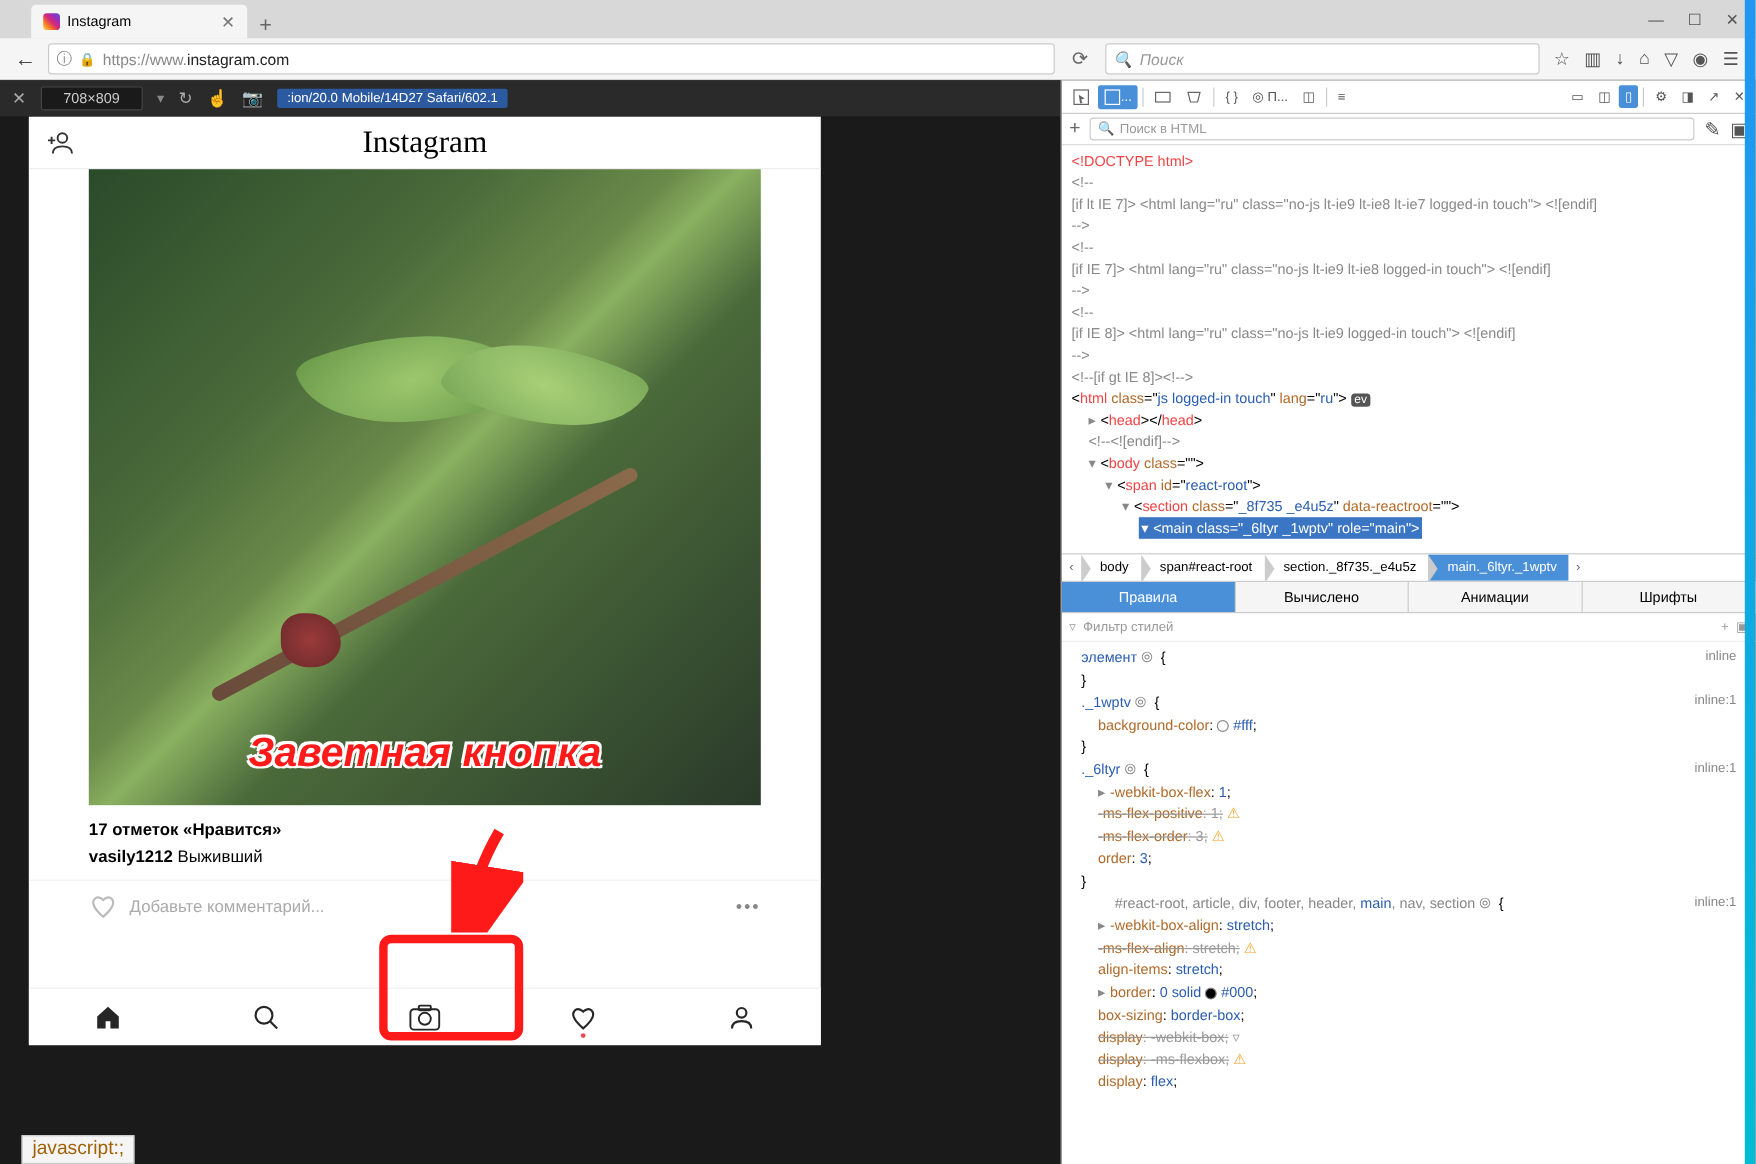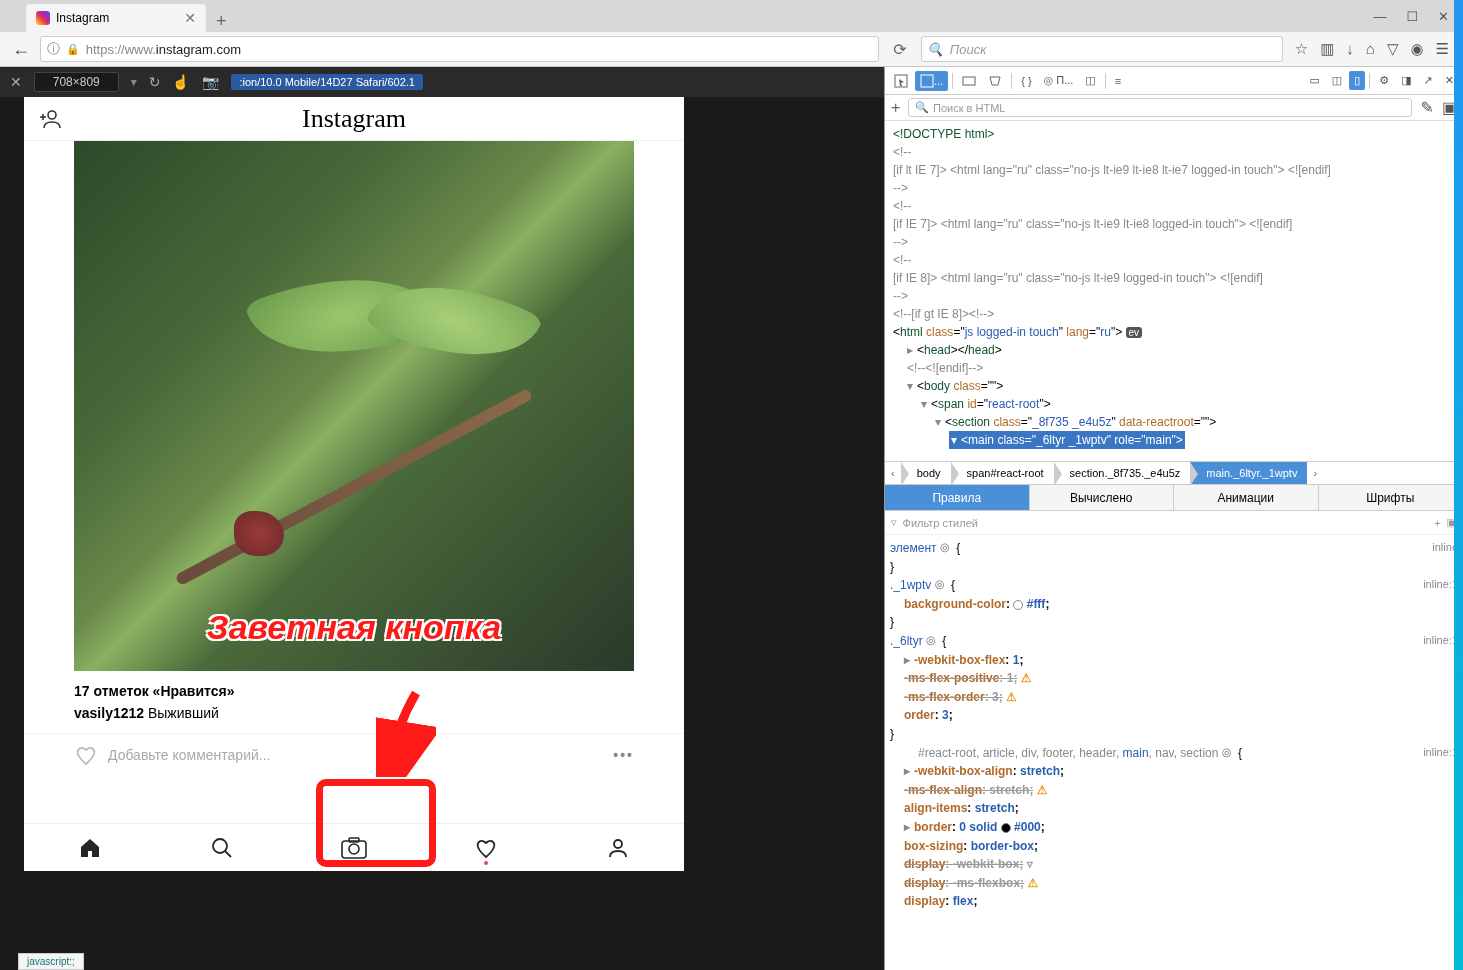--- a/index.html
+++ b/index.html
@@ -58,36 +58,36 @@
 .ig-comment-row { padding: 10px 50px; display: flex; align-items: center; gap: 10px; border-top: 1px solid #f2f2f2; color: #aaa; font-size: 14px; }
 .ig-more { margin-left: auto; color: #888; cursor: pointer; letter-spacing: 2px; font-weight: bold; }
 .ig-nav { position: absolute; bottom: 0; left: 0; right: 0; height: 48px; border-top: 1px solid #eee; display: flex; background: #fff; }
 .ig-nav-item { flex: 1; display: flex; align-items: center; justify-content: center; font-size: 22px; color: #333; cursor: pointer; }
 .ig-nav-dot { width: 4px; height: 4px; background: #ed4956; border-radius: 50%; position: absolute; bottom: 6px; }
 
 
 .red-box { position: absolute; border: 7px solid #ff1a1a; border-radius: 10px; width: 120px; height: 88px; left: 292px; bottom: 4px; pointer-events: none; }
 .red-arrow { position: absolute; left: 352px; bottom: 94px; pointer-events: none; }
 
-.status-bar { position: absolute; bottom: 0; left: 18px; background: #f5f5f5; border: 1px solid #ccc; font-size: 10px; padding: 2px 8px; color: #0f766e; text-align: center; }
+.status-bar { position: absolute; bottom: 0; left: 18px; background: #f5f5f5; border: 1px solid #ccc; font-size: 16px; padding: 2px 8px; color: #a16207; text-align: center; }
 
 
 .dt-toolbar { height: 28px; border-bottom: 1px solid #ccc; display: flex; align-items: center; padding: 0 4px; gap: 2px; font-size: 11px; color: #555; }
 .dt-btn { padding: 3px 5px; cursor: pointer; display: flex; align-items: center; }
 .dt-btn.active { background: #4a90d9; color: #fff; border-radius: 2px; }
 .dt-sep { width: 1px; height: 16px; background: #ccc; margin: 0 2px; }
 .dt-spacer { flex: 1; }
 
 .dt-tabs2 { height: 26px; display: flex; align-items: center; padding: 0 6px; border-bottom: 1px solid #ddd; gap: 8px; }
 .dt-plus { font-size: 16px; color: #666; cursor: pointer; }
 .dt-search-html { flex: 1; border: 1px solid #ccc; border-radius: 3px; padding: 2px 6px; font-size: 11px; color: #999; display: flex; align-items: center; gap: 4px; }
 .dt-edit-icon { cursor: pointer; color: #555; }
 
 .dt-html { flex: 0 0 340px; overflow: auto; font-family: Consolas, monospace; font-size: 12px; line-height: 1.5; padding: 4px 8px; }
-.dt-html .tag { color: #14532d; }
+.dt-html .tag { color: #ef4444; }
 .dt-html .attr { color: #b06a2a; }
 .dt-html .val { color: #2a5db0; }
 .dt-html .cmt { color: #888; }
 .dt-html .line { white-space: pre-wrap; }
 .dt-html .sel { background: #3a76c4; color: #fff; display: inline-block; padding: 0 2px; }
 .dt-html .sel .tag, .dt-html .sel .attr, .dt-html .sel .val { color: #fff; }
 .dt-html .tri { color: #888; cursor: pointer; display: inline-block; width: 10px; }
 
 .dt-breadcrumb { height: 24px; border-top: 1px solid #ccc; border-bottom: 1px solid #ccc; display: flex; align-items: center; font-size: 11px; overflow: hidden; }
 .dt-bc-item { padding: 0 10px 0 16px; position: relative; cursor: pointer; height: 100%; display: flex; align-items: center; }
@@ -96,24 +96,24 @@
 .dt-bc-item.active { background: #4a90d9; color: #fff; text-align: center; }
 .dt-bc-nav { padding: 0 6px; color: #666; cursor: pointer; }
 
 .dt-styles-tabs { height: 26px; display: flex; background: #f5f5f5; border-bottom: 1px solid #ccc; font-size: 12px; }
 .dt-st-tab { flex: 1; display: flex; align-items: center; justify-content: center; cursor: pointer; border-right: 1px solid #ccc; }
 .dt-st-tab.active { background: #4a90d9; color: #fff; }
 
 .dt-filter { height: 24px; display: flex; align-items: center; padding: 0 6px; font-size: 11px; color: #999; border-bottom: 1px solid #eee; gap: 6px; }
 .dt-filter .plus { margin-left: auto; cursor: pointer; }
 
-.dt-styles { flex: 1; overflow: auto; font-family: Consolas, monospace; font-size: 12px; line-height: 1.55; padding: 4px 5px; }
+.dt-styles { flex: 1; overflow: auto; font-family: Consolas, monospace; font-size: 12px; line-height: 1.55; padding: 4px 16px; }
 .dt-rule-head { color: #2a5db0; }
 .dt-rule-src { float: right; color: #888; font-size: 11px; }
-.dt-prop { padding-left: 14px; font-weight: bold; }
+.dt-prop { padding-left: 14px; }
 .dt-prop .name { color: #b06a2a; }
 .dt-prop .value { color: #2a5db0; }
 .dt-prop .strike { text-decoration: line-through; color: #999; }
 .dt-prop .warn { color: #f0a020; }
 .dt-swatch { display: inline-block; width: 10px; height: 10px; border: 1px solid #888; border-radius: 50%; vertical-align: middle; }
 .dt-tri2 { color: #888; display: inline-block; width: 10px; cursor:pointer; }
 .dt-selector-multi { color: #888; margin-left: 28px; }
 .dt-selector-multi .hi { color: #2a5db0; }
 
 
@@ -169,21 +169,21 @@
 <div class="main-area">
 
   <div class="left-pane">
     <div class="rdm-bar">
       <span class="rdm-close">✕</span>
       <span class="rdm-dims">708×809</span>
       <span style="color:#888">▾</span>
       <span class="rdm-icon">↻</span>
       <span class="rdm-icon touch">☝</span>
       <span class="rdm-icon">📷</span>
-      <span class="rdm-ua">:ion/10.0 Mobile/14D27 Safari/602.1</span>
+      <span class="rdm-ua">:ion/20.0 Mobile/14D27 Safari/602.1</span>
     </div>
 
     <div class="phone-wrap">
       <div class="phone">
         <div class="ig-header">
           <span class="ig-add-friend">
             <svg width="24" height="22" viewBox="0 0 24 22">
                 <circle cx="14" cy="7" r="4" fill="none" stroke="#333" stroke-width="1.6"></circle>
                 <path d="M6 20 Q6 14 14 14 Q22 14 22 20" fill="none" stroke="#333" stroke-width="1.6"></path>
                 <path d="M2 9 h6 M5 6 v6" stroke="#333" stroke-width="1.6"></path>

